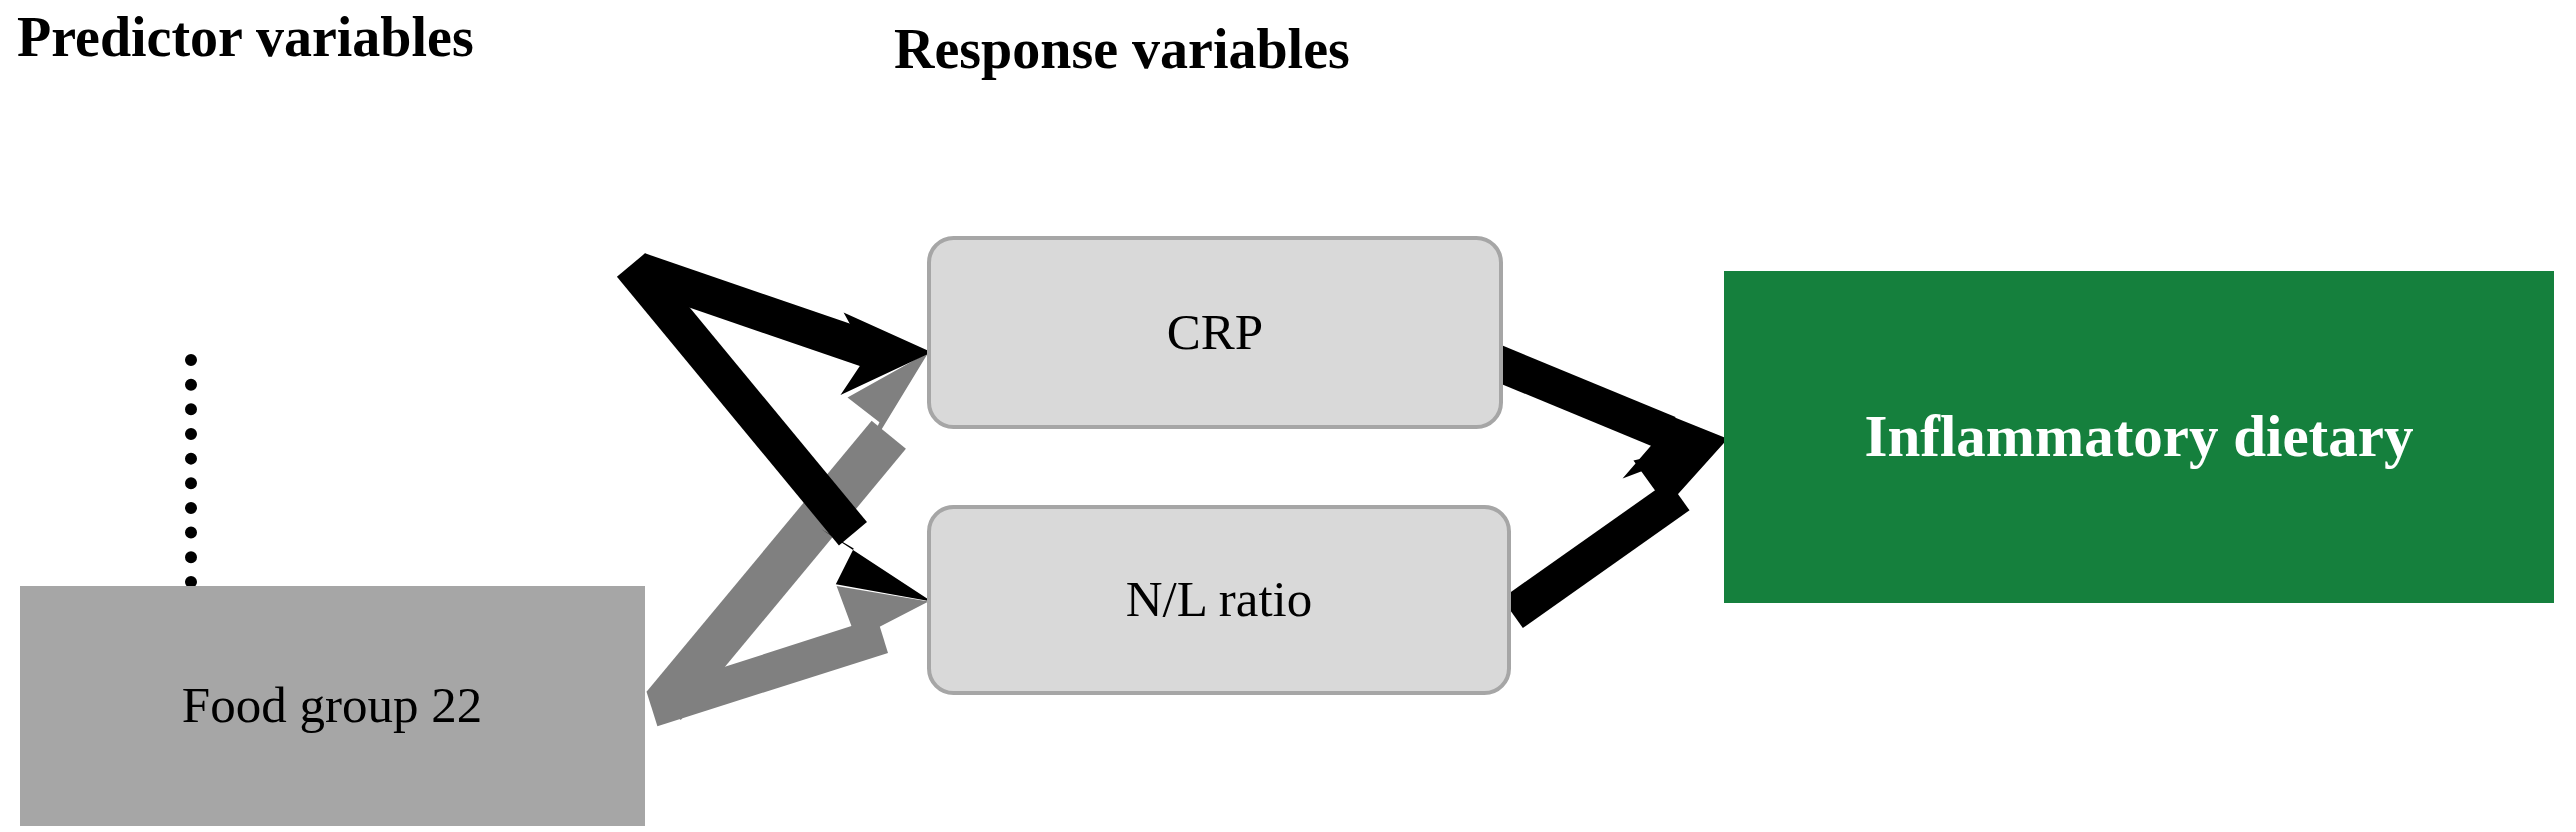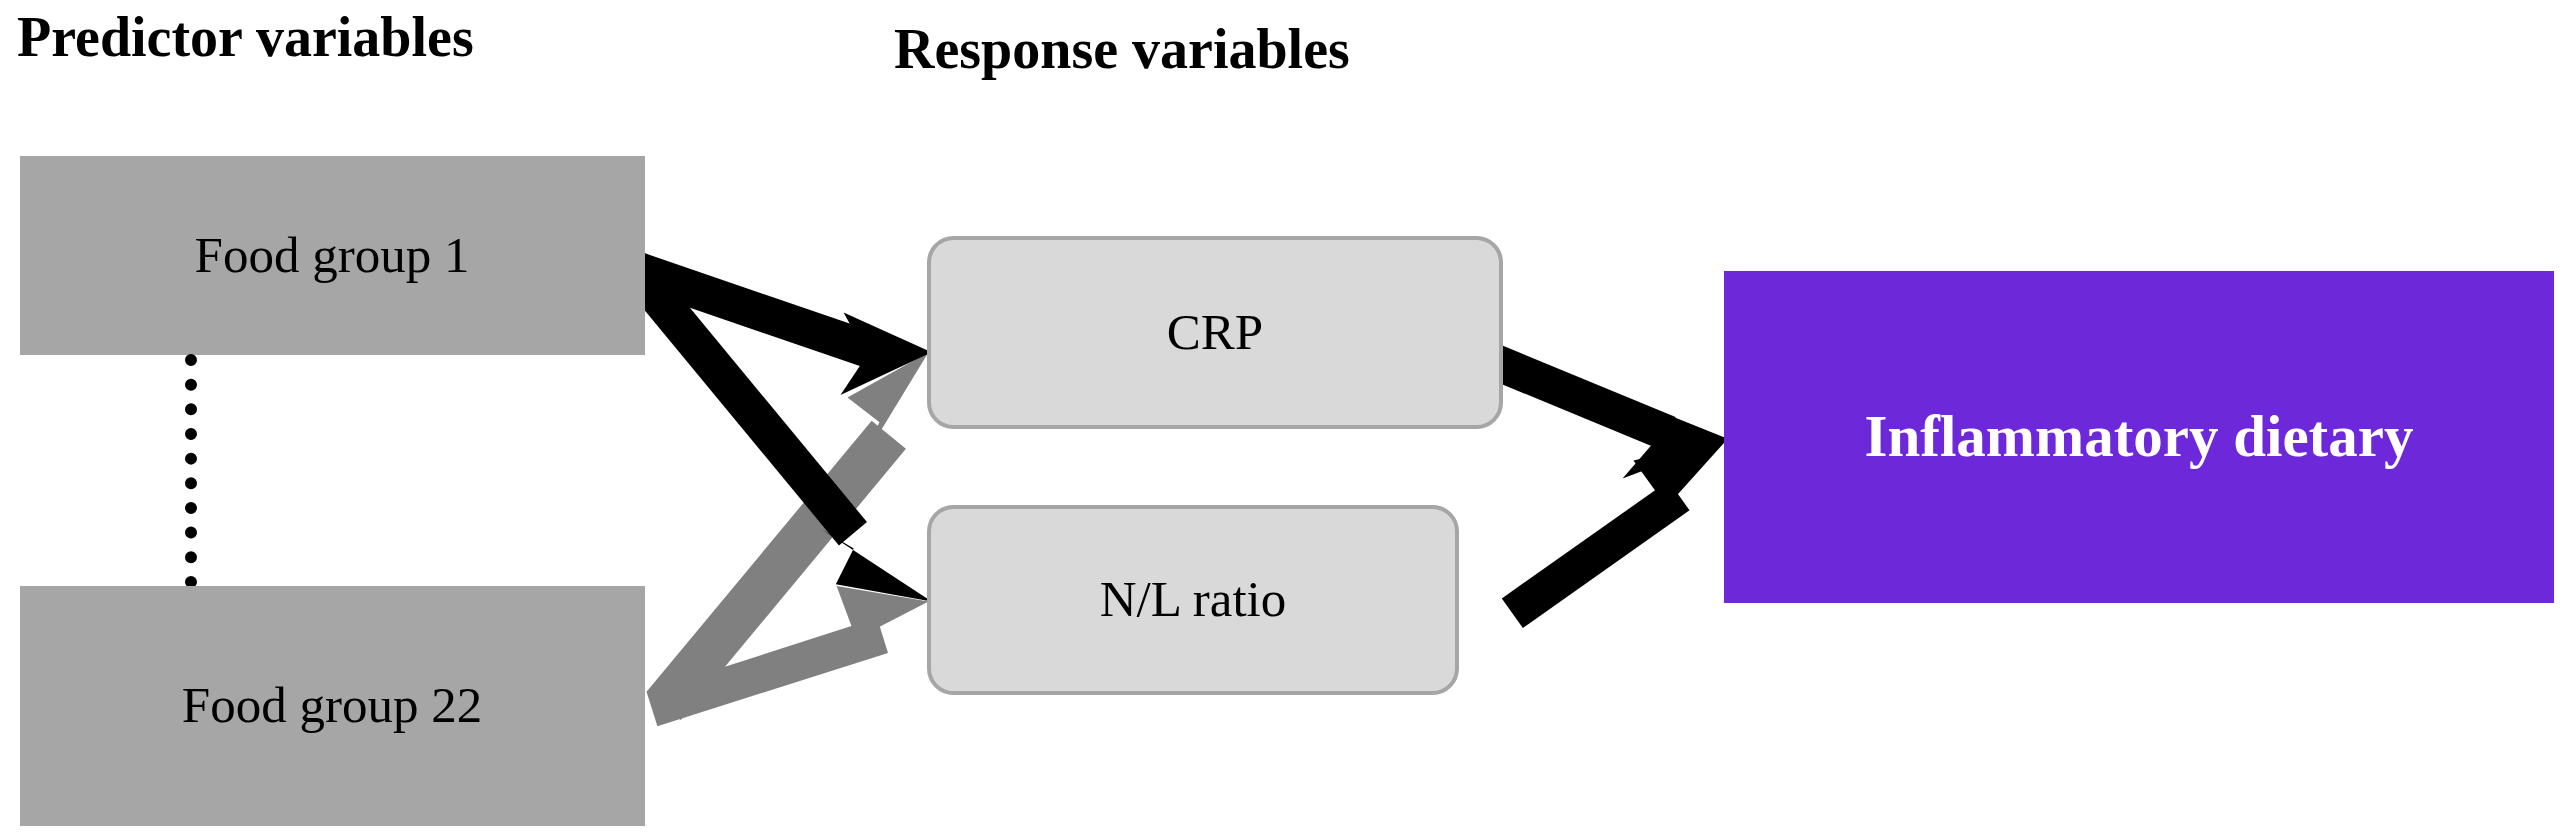--- a/index.html
+++ b/index.html
@@ -67,30 +67,30 @@
     align-items: center;
     justify-content: center;
     color: #000000;
     font-family: "Liberation Serif", "DejaVu Serif", serif;
     font-weight: normal;
     font-size: 51px;
     line-height: 1.05;
     text-align: center;
   }
   #box-crp       { left: 927px; top: 236px; width: 576px; height: 193px; }
-  #box-nl-ratio  { left: 927px; top: 505px; width: 532px; height: 190px; }
+  #box-nl-ratio  { left: 927px; top: 505px; width: 584px; height: 190px; }
 
   
   #box-outcome {
     position: absolute;
     left: 1724px;
     top: 271px;
     width: 830px;
     height: 332px;
-    background: #6d28d9;
+    background: #15803d;
     display: flex;
     align-items: center;
     justify-content: center;
     padding: 0 45px;
     box-sizing: border-box;
     color: #ffffff;
     font-family: "Liberation Serif", "DejaVu Serif", serif;
     font-weight: bold;
     font-size: 59px;
     line-height: 1.35;
@@ -142,23 +142,20 @@
       <path d="M 1928,443 L 2151,535 L 2134,578 L 1911,486 Z" fill="#000000"></path>
       <path d="M 2218,563 L 2103,517 L 2123,568 L 2083,614 Z" fill="#000000"></path>
     </g>
 
     <g>
       <path d="M 1928,768 L 2142,617 L 2169,655 L 1955,806 Z" fill="#000000"></path>
       <path d="M 2218,563 L 2097,591 L 2128,634 L 2104,690 Z" fill="#000000"></path>
     </g>
   </svg>
 
-  <div class="predictor-box" id="box-food-group-1">
-    <span>Food group 1</span>
-  </div>
 
   <div id="dotted-connector"></div>
 
   <div class="predictor-box" id="box-food-group-22">
     <span>Food group 22</span>
   </div>
 
   <div class="response-box" id="box-crp">
     <span>CRP</span>
   </div>

